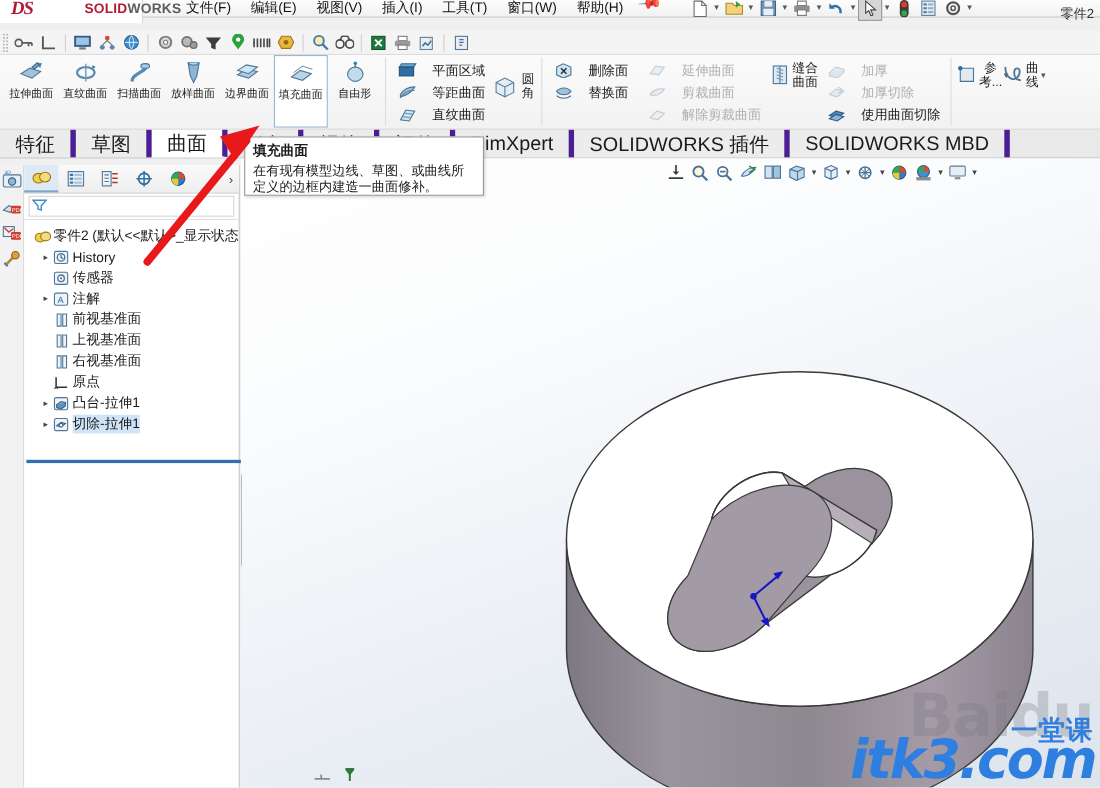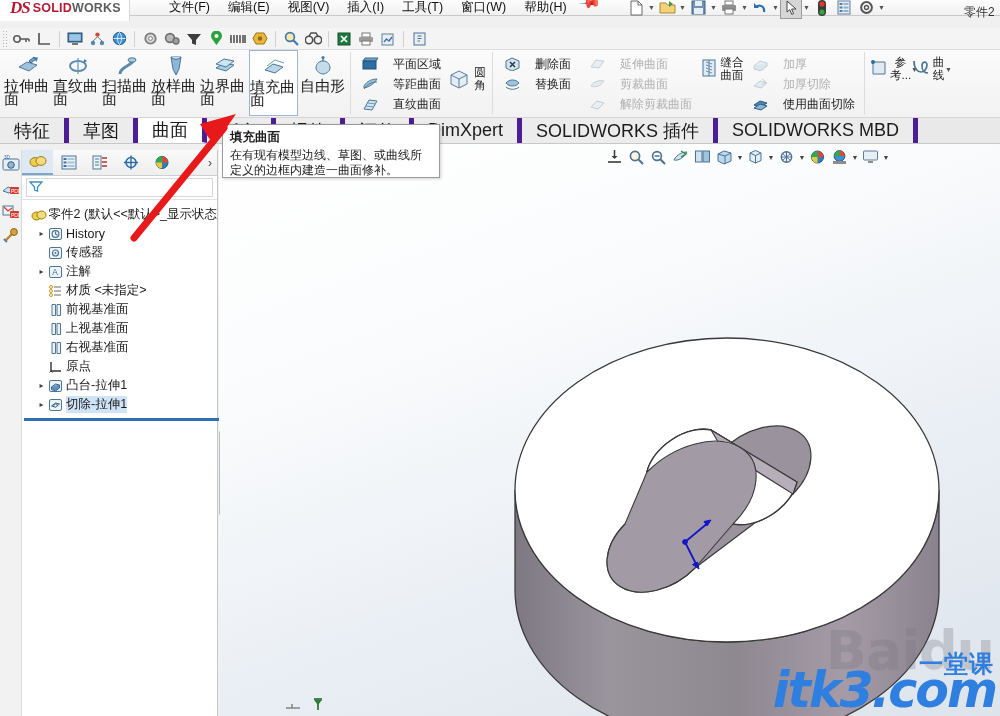--- a/index.html
+++ b/index.html
@@ -24,21 +24,21 @@
   .brand {
     width: 130px; height: 27px; display: flex; align-items: center;
     padding-left: 10px; border-right: 1px solid #d8d8d8;
     background: #fff;
   }
   .brand .ds {
     color: #b31b34; font-weight: bold; font-style: italic;
     font-size: 17px; letter-spacing: -1px; margin-right: 3px;
     font-family: "Liberation Serif", serif;
   }
-  .brand .swname { font-size: 12.5px; font-weight: bold; letter-spacing: .2px; }
+  .brand .swname { font-size: 12.5px; font-weight: bold; letter-spacing: .2px; margin-left: 44px; }
   .brand .swname b { color: #b31b34; }
   .brand .swname i { color: #5d5d5d; font-style: normal; }
 
   .menus { display: flex; align-items: flex-start; margin-left: 30px; }
   .menu-item {
     padding: 4px 9px; font-size: 12.5px; color: #111; cursor: default; white-space: nowrap;
   }
 
   .pin-icon { margin-left: 6px; color: #2a6fb0; font-size: 14px; transform: rotate(40deg); }
 
@@ -72,21 +72,21 @@
     background: linear-gradient(#fbfbfb, #f2f2f2);
     border-bottom: 1px solid #d5d5d5;
     display: flex; align-items: flex-start; padding-left: 4px;
   }
   .bigbtn {
     width: 49px; height: 66px; display: flex; flex-direction: column;
     align-items: center; padding-top: 4px; cursor: default;
   }
   .bigbtn.active { border: 1px solid #9ab6d4; background: #fff; }
   .bigbtn .ico { height: 24px; display: flex; align-items: center; }
-  .bigbtn .lbl { font-size: 15px; line-height: 13px; text-align: left; margin-top: 1px; }
+  .bigbtn .lbl { font-size: 10px; line-height: 13px; text-align: left; margin-top: 1px; }
   .rsep { width: 1px; height: 62px; background: #dcdcdc; margin: 2px 3px 0 3px; }
 
   .stackcol { display: flex; flex-direction: column; padding: 4px 2px 0 2px; }
   .smallbtn {
     display: flex; align-items: center; height: 20px; padding: 0 4px; cursor: default;
     white-space: nowrap;
     gap: 10px;
   }
   .smallbtn .ico { width: 20px; height: 18px; display: flex; align-items: center; justify-content: center; }
   .smallbtn .lbl { font-size: 12px; margin-left: 3px; }
@@ -784,32 +784,20 @@
         <span class="exp">▸</span>
         <span class="ti">
           <svg width="15" height="14" viewBox="0 0 15 14">
               <rect x="1.5" y="1.5" width="12" height="11" rx="1.5" fill="#eef3f8" stroke="#4e7696"></rect>
               <text x="4.3" y="10.4" font-size="8.4" fill="#2d6ea5" font-family="sans-serif">A</text>
             </svg>
         </span>
         <span class="tl">注解</span>
       </div>
 
-      <div class="trow" style="padding-left:10px;">
-        <span class="exp"></span>
-        <span class="ti">
-          <svg width="15" height="14" viewBox="0 0 15 14">
-              <circle cx="3" cy="3" r="1.5" fill="none" stroke="#c79a1b"></circle>
-              <circle cx="3" cy="7" r="1.5" fill="none" stroke="#c79a1b"></circle>
-              <circle cx="3" cy="11" r="1.5" fill="none" stroke="#c79a1b"></circle>
-              <path d="M6 3h7M6 7h7M6 11h7" stroke="#6b6b6b" stroke-width="1.2"></path>
-            </svg>
-        </span>
-        <span class="tl">材质 &lt;未指定&gt;</span>
-      </div>
 
       <div class="trow" style="padding-left:10px;">
         <span class="exp"></span>
         <span class="ti">
           <svg width="15" height="14" viewBox="0 0 15 14">
               <path d="M4 1.5h3.5v11H4z" fill="#eef3f8" stroke="#4e7696"></path>
               <path d="M9 1.5h3.5v11H9z" fill="#eef3f8" stroke="#4e7696"></path>
             </svg>
         </span>
         <span class="tl">前视基准面</span>

